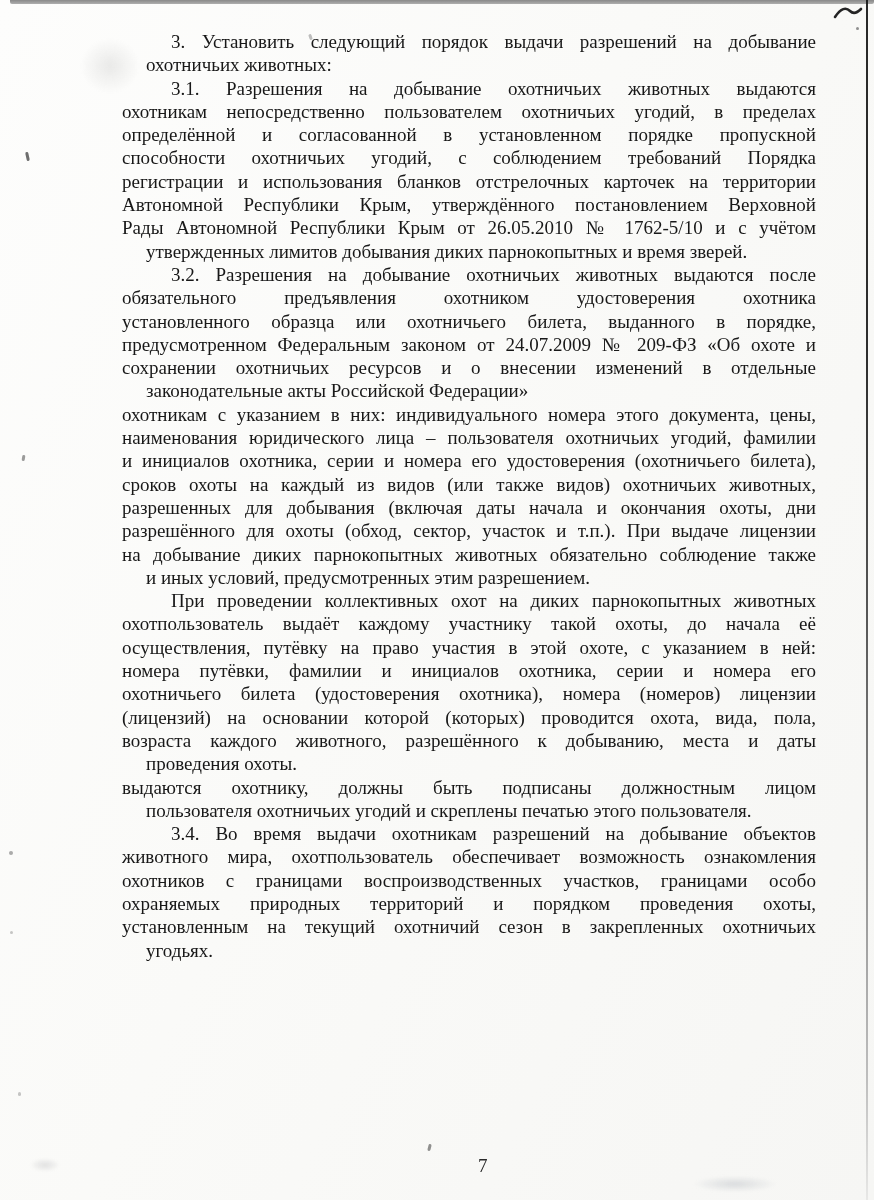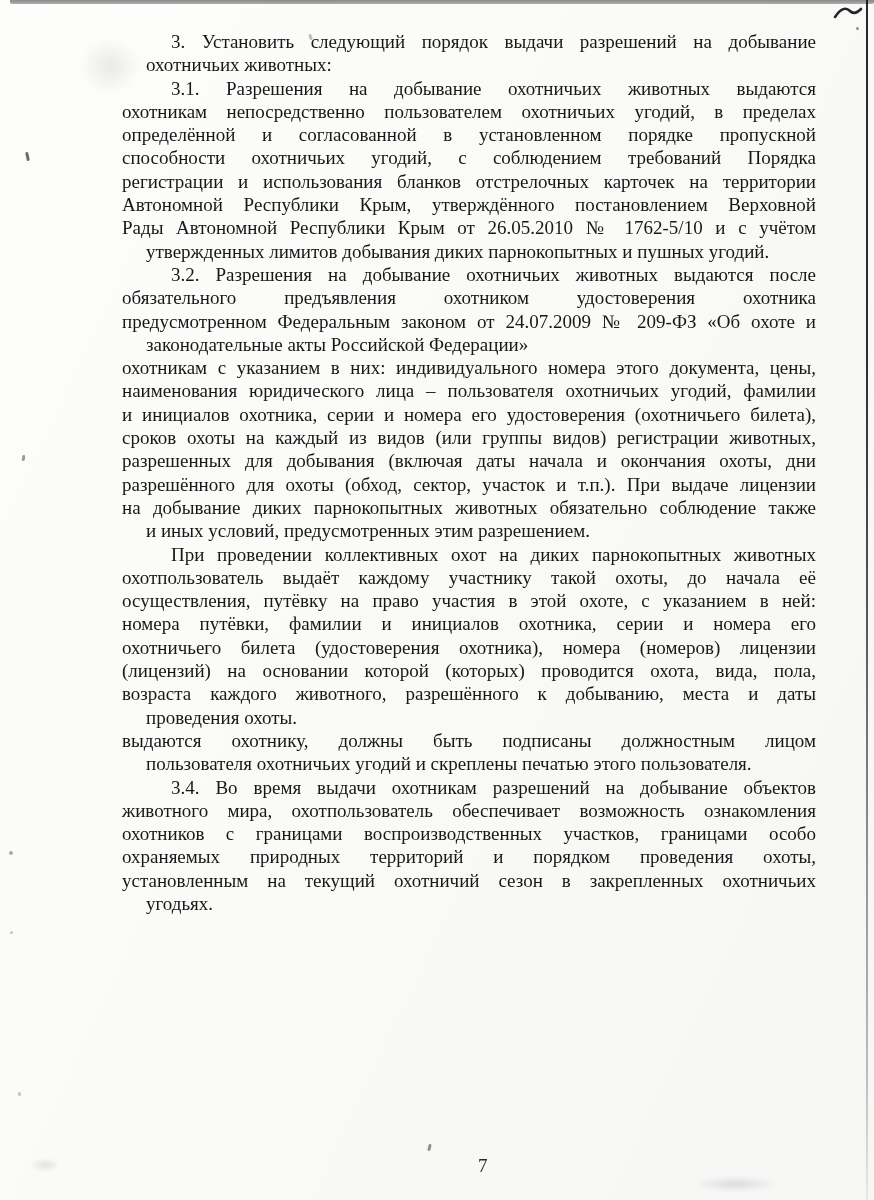--- a/index.html
+++ b/index.html
@@ -95,33 +95,35 @@
         <div class="line last">охотничьих животных:</div>
       </div>
       <div class="para">
         <div class="line first">3.1. Разрешения на добывание охотничьих животных выдаются</div>
         <div class="line">охотникам непосредственно пользователем охотничьих угодий, в пределах</div>
         <div class="line">определённой и согласованной в установленном порядке пропускной</div>
         <div class="line">способности охотничьих угодий, с соблюдением требований Порядка</div>
         <div class="line">регистрации и использования бланков отстрелочных карточек на территории</div>
         <div class="line">Автономной Республики Крым, утверждённого постановлением Верховной</div>
         <div class="line">Рады Автономной Республики Крым от 26.05.2010 № 1762-5/10 и с учётом</div>
-        <div class="line last">утвержденных лимитов добывания диких парнокопытных и пушных угодий.</div>
+        <div class="line last">утвержденных лимитов добывания диких парнокопытных и время зверей.</div>
       </div>
       <div class="para">
         <div class="line first">3.2. Разрешения на добывание охотничьих животных выдаются после</div>
         <div class="line">обязательного предъявления охотником удостоверения охотника</div>
+        <div class="line">установленного образца или охотничьего билета, выданного в порядке,</div>
         <div class="line">предусмотренном Федеральным законом от 24.07.2009 № 209-ФЗ «Об охоте и</div>
+        <div class="line">сохранении охотничьих ресурсов и о внесении изменений в отдельные</div>
         <div class="line last">законодательные акты Российской Федерации»</div>
       </div>
       <div class="para">
         <div class="line">охотникам с указанием в них: индивидуального номера этого документа, цены,</div>
         <div class="line">наименования юридического лица – пользователя охотничьих угодий, фамилии</div>
         <div class="line">и инициалов охотника, серии и номера его удостоверения (охотничьего билета),</div>
-        <div class="line">сроков охоты на каждый из видов (или группы видов) регистрации животных,</div>
+        <div class="line">сроков охоты на каждый из видов (или также видов) охотничьих животных,</div>
         <div class="line">разрешенных для добывания (включая даты начала и окончания охоты, дни</div>
         <div class="line">разрешённого для охоты (обход, сектор, участок и т.п.). При выдаче лицензии</div>
         <div class="line">на добывание диких парнокопытных животных обязательно соблюдение также</div>
         <div class="line last">и иных условий, предусмотренных этим разрешением.</div>
       </div>
       <div class="para">
         <div class="line first">При проведении коллективных охот на диких парнокопытных животных</div>
         <div class="line">охотпользователь выдаёт каждому участнику такой охоты, до начала её</div>
         <div class="line">осуществления, путёвку на право участия в этой охоте, с указанием в ней:</div>
         <div class="line">номера путёвки, фамилии и инициалов охотника, серии и номера его</div>

